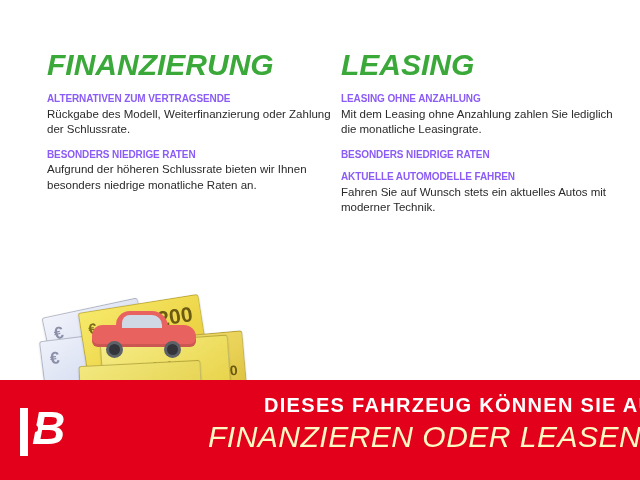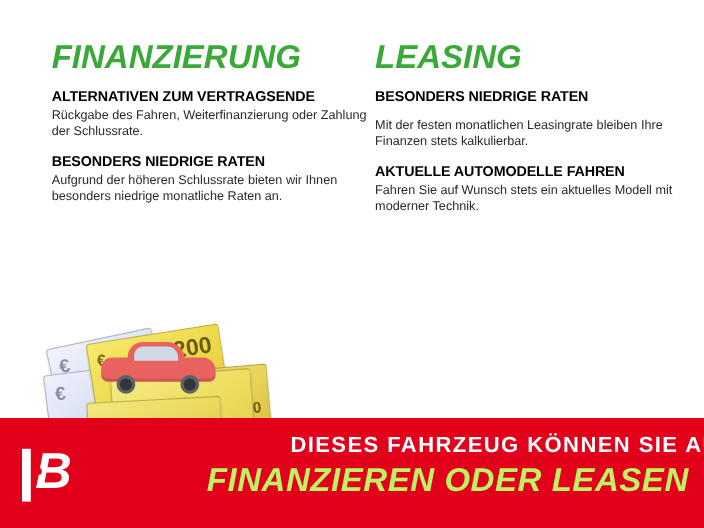--- a/index.html
+++ b/index.html
@@ -37,30 +37,30 @@
   .col-right {
     left: 341px;
     width: 290px;
   }
   .col-title {
     font-size: 30px;
     font-weight: bold;
     font-style: italic;
     color: #3aa93a;
     letter-spacing: 0px;
-    margin: 0 0 13px 0;
+    margin: 12px 0 13px 0;
     line-height: 1;
   }
   .block {
     margin-bottom: 11px;
   }
   .block-head {
-    font-size: 13px;
-    font-weight: bold;
-    color: #000000;
+    font-size: 10px;
+    font-weight: bold;
+    color: #8b5cf6;
     letter-spacing: -0.1px;
     line-height: 1.15;
     margin-bottom: 2px;
   }
   .block-body {
     font-size: 11.5px;
     color: #2a2a2a;
     line-height: 1.35;
   }
 
@@ -187,26 +187,26 @@
     left: 264px;
     top: 14px;
     font-size: 20px;
     font-weight: bold;
     color: #ffffff;
     letter-spacing: 1.3px;
     white-space: nowrap;
   }
   .banner-line2 {
     position: absolute;
-    left: 188px;
+    left: 208px;
     top: 40px;
     font-size: 30px;
-    font-weight: bold;
+    font-weight: normal;
     font-style: italic;
-    color: #bef264;
+    color: #fef9c3;
     letter-spacing: 0.5px;
     white-space: nowrap;
   }
   .logo {
     position: absolute;
     left: 20px;
     top: 28px;
     width: 66px;
     height: 48px;
   }
@@ -242,46 +242,49 @@
 
 <div class="page">
 
   <div class="content">
 
     <div class="col col-left">
       <div class="col-title">FINANZIERUNG</div>
 
       <div class="block">
         <div class="block-head">ALTERNATIVEN ZUM VERTRAGSENDE</div>
-        <div class="block-body">Rückgabe des Fahren, Weiterfinanzierung oder Zahlung der Schlussrate.</div>
+        <div class="block-body">Rückgabe des Modell, Weiterfinanzierung oder Zahlung der Schlussrate.</div>
       </div>
 
       <div class="block">
         <div class="block-head">BESONDERS NIEDRIGE RATEN</div>
         <div class="block-body">Aufgrund der höheren Schlussrate bieten wir Ihnen besonders niedrige monatliche Raten an.</div>
       </div>
 
 
     </div>
 
     <div class="col col-right">
       <div class="col-title">LEASING</div>
 
+      <div class="block">
+        <div class="block-head">LEASING OHNE ANZAHLUNG</div>
+        <div class="block-body">Mit dem Leasing ohne Anzahlung zahlen Sie lediglich die monatliche Leasingrate.</div>
+      </div>
 
       <div class="block">
         <div class="block-head">BESONDERS NIEDRIGE RATEN</div>
       </div>
 
       <div class="block">
-        <div class="block-body">Mit der festen monatlichen Leasingrate bleiben Ihre Finanzen stets kalkulierbar.</div>
       </div>
 
       <div class="block">
         <div class="block-head">AKTUELLE AUTOMODELLE FAHREN</div>
-        <div class="block-body">Fahren Sie auf Wunsch stets ein aktuelles Modell mit moderner Technik.</div>
+        <div class="block-body">Fahren Sie auf Wunsch stets ein aktuelles Autos mit moderner Technik.</div>
       </div>
     </div>
 
   </div>
 
   <div class="money">
     <div class="note note-euro-a">
       <span class="eu">€</span>
     </div>
     <div class="note note-euro-b">

